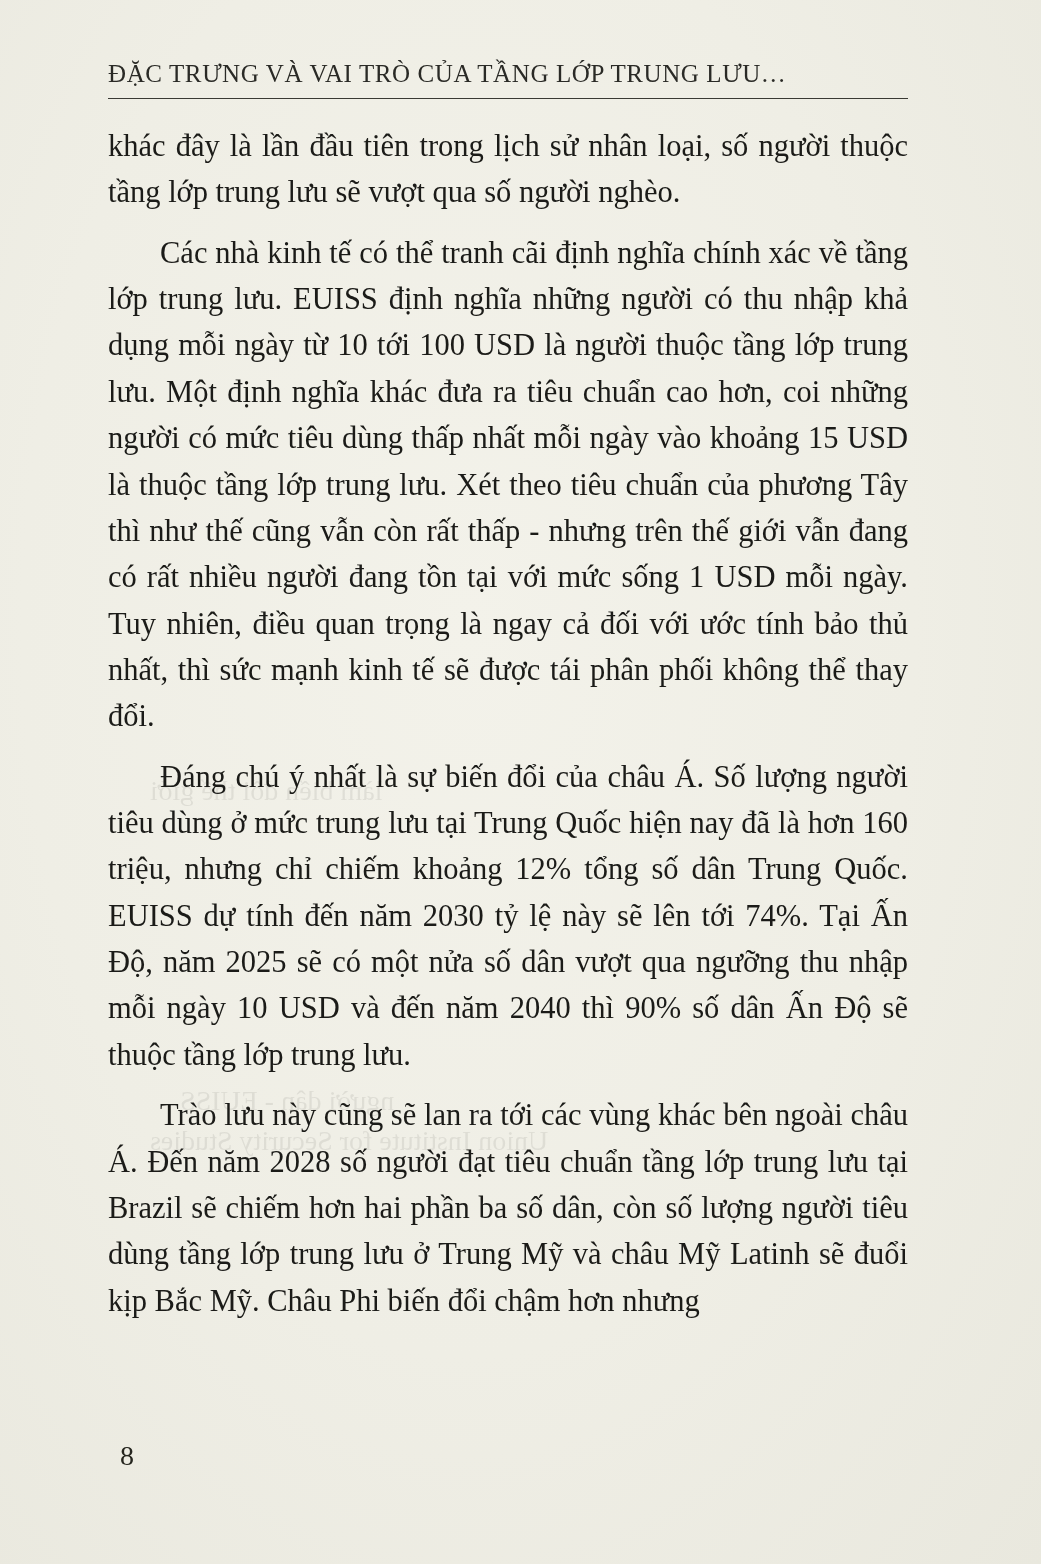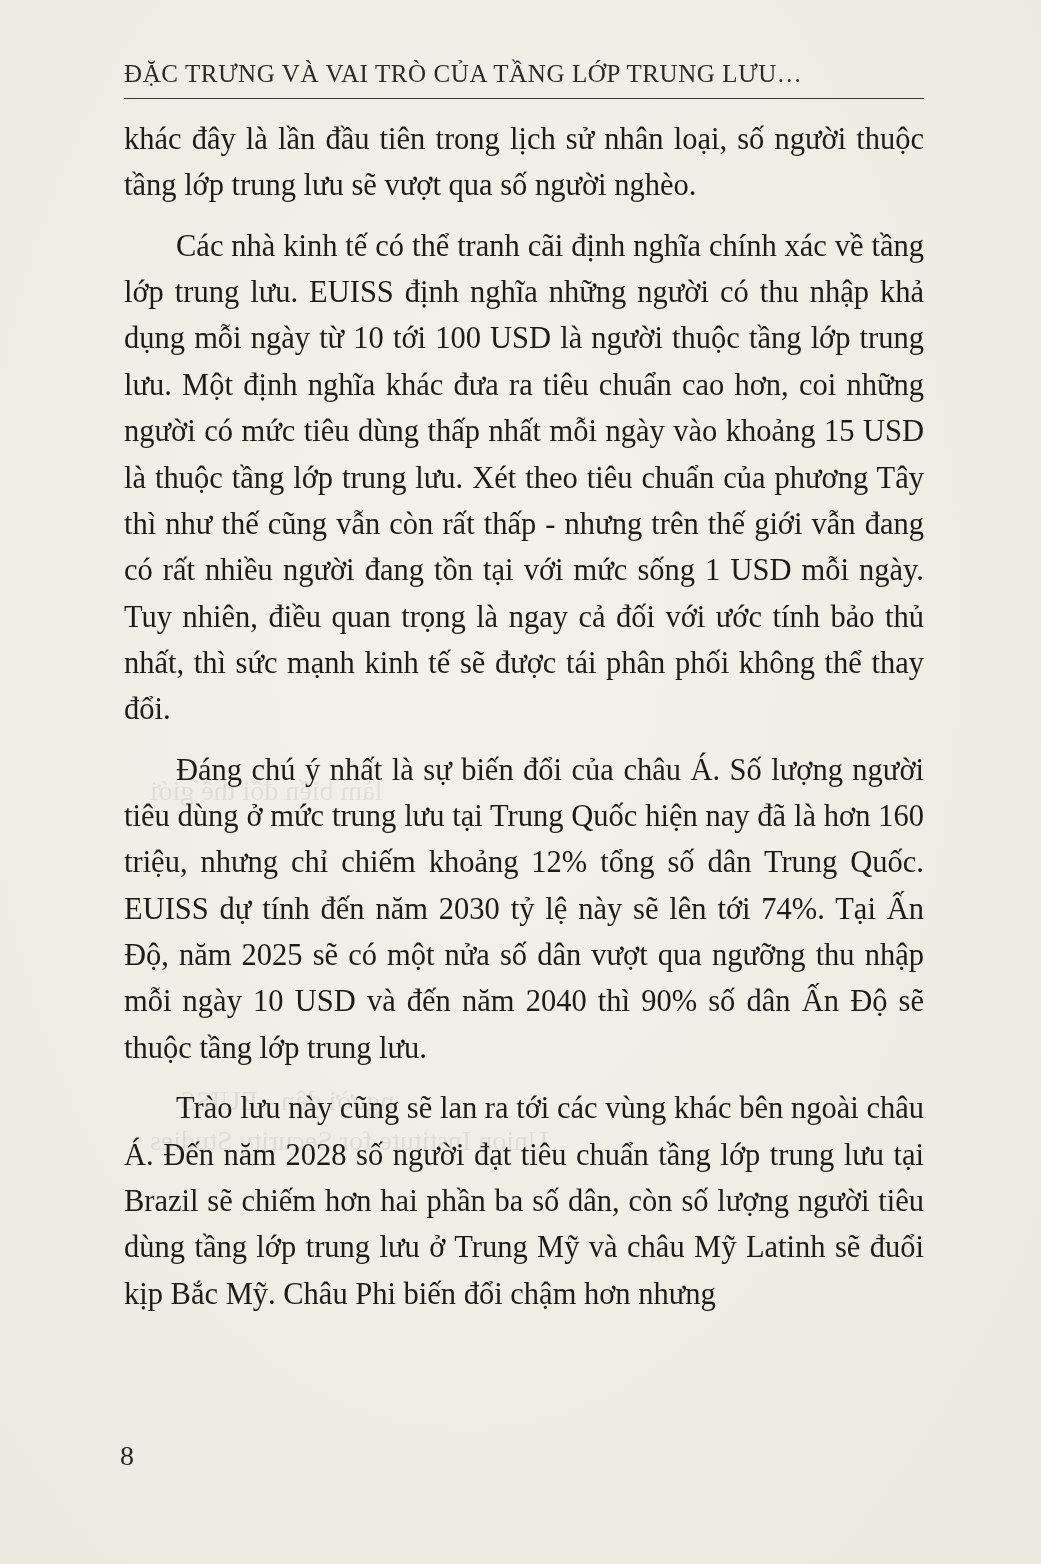--- a/index.html
+++ b/index.html
@@ -18,38 +18,38 @@
   .page {
     position: absolute;
     left: 0;
     top: 0;
     width: 1041px;
     height: 1564px;
     background: radial-gradient(ellipse at 45% 40%, #f3f2ea 0%, #efeee5 55%, #e9e8de 100%);
   }
   .content {
     position: absolute;
-    left: 124px;
+    left: 108px;
     top: 60px;
     width: 800px;
   }
   .running-head {
     font-size: 25px;
     letter-spacing: 0.6px;
     color: #2a2a26;
     white-space: nowrap;
     font-family: "Liberation Serif", serif;
   }
   .rule {
     margin-top: 10px;
     border-top: 1.6px solid #3a3a34;
     width: 800px;
   }
   .body-text {
-    margin-top: 17px;
+    margin-top: 24px;
     font-size: 30.5px;
     line-height: 1.52;
     text-align: justify;
     text-justify: inter-word;
     color: #1b1b18;
   }
   .body-text p {
     margin: 0 0 14px 0;
   }
   .body-text p.indent {

